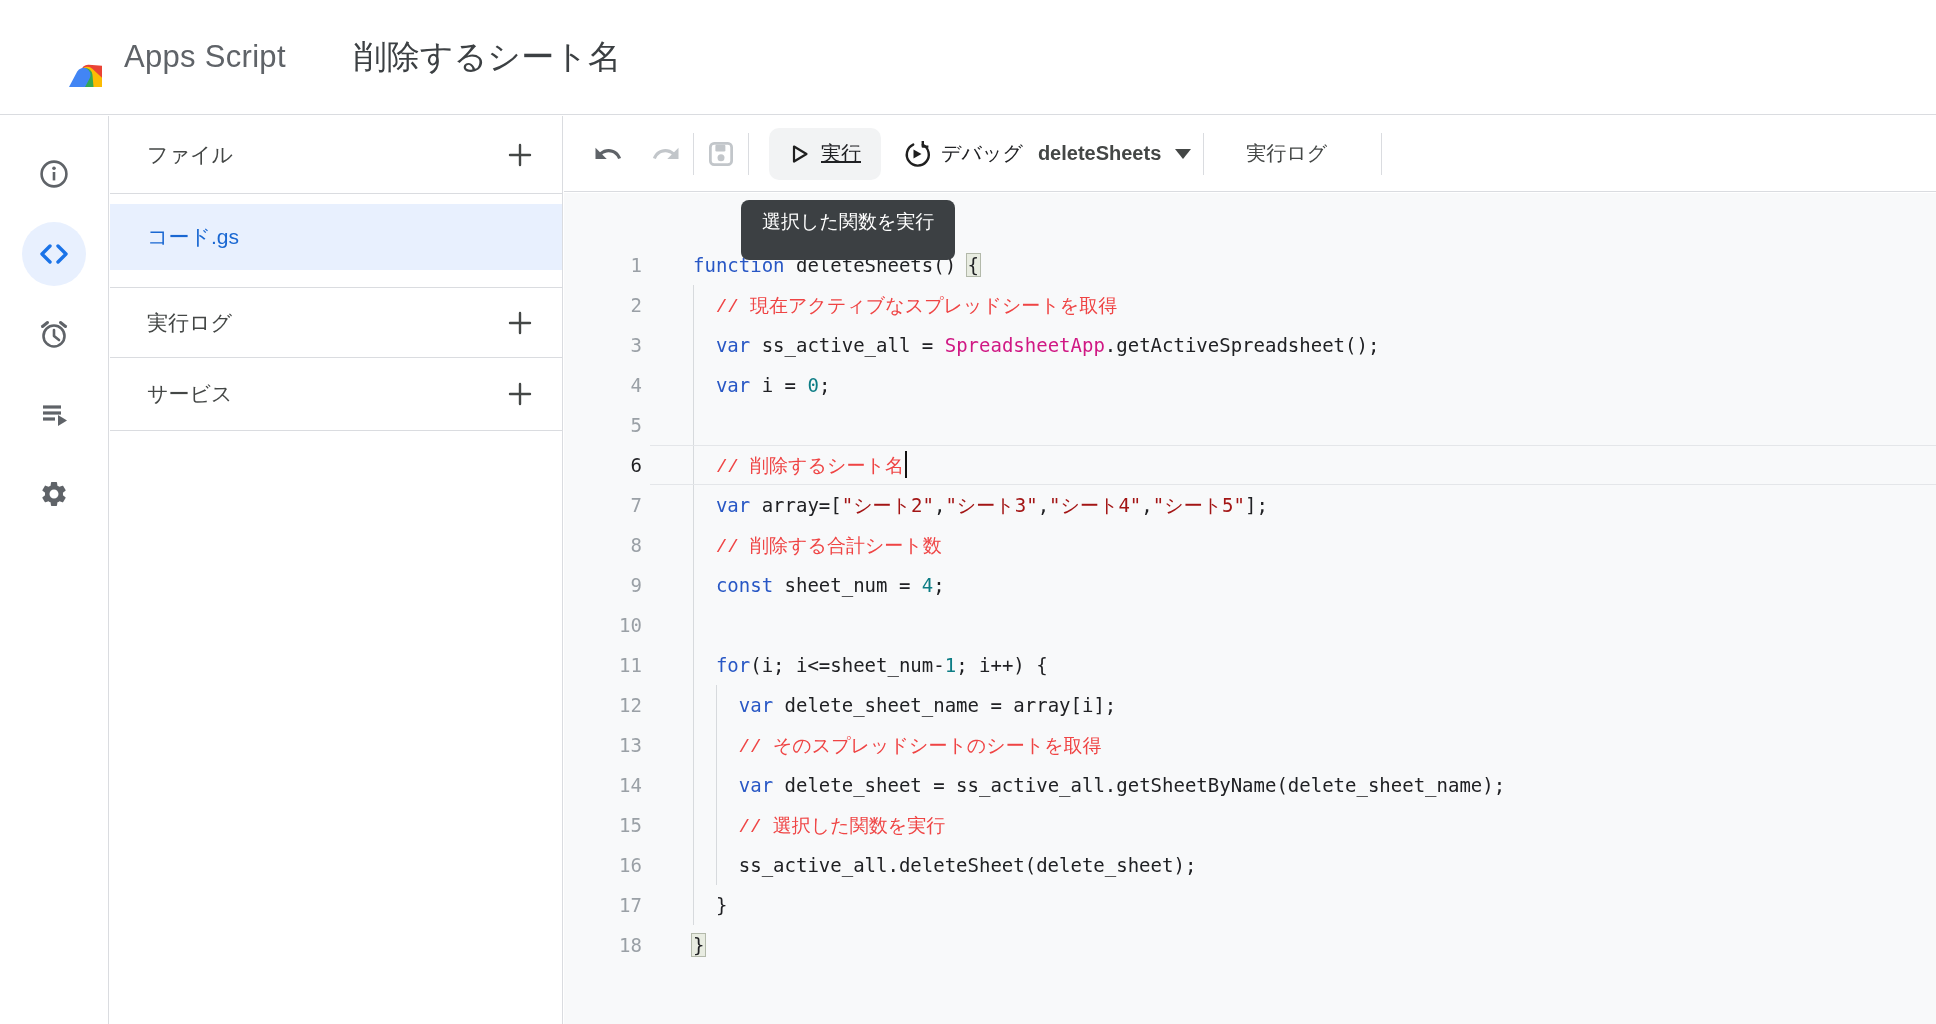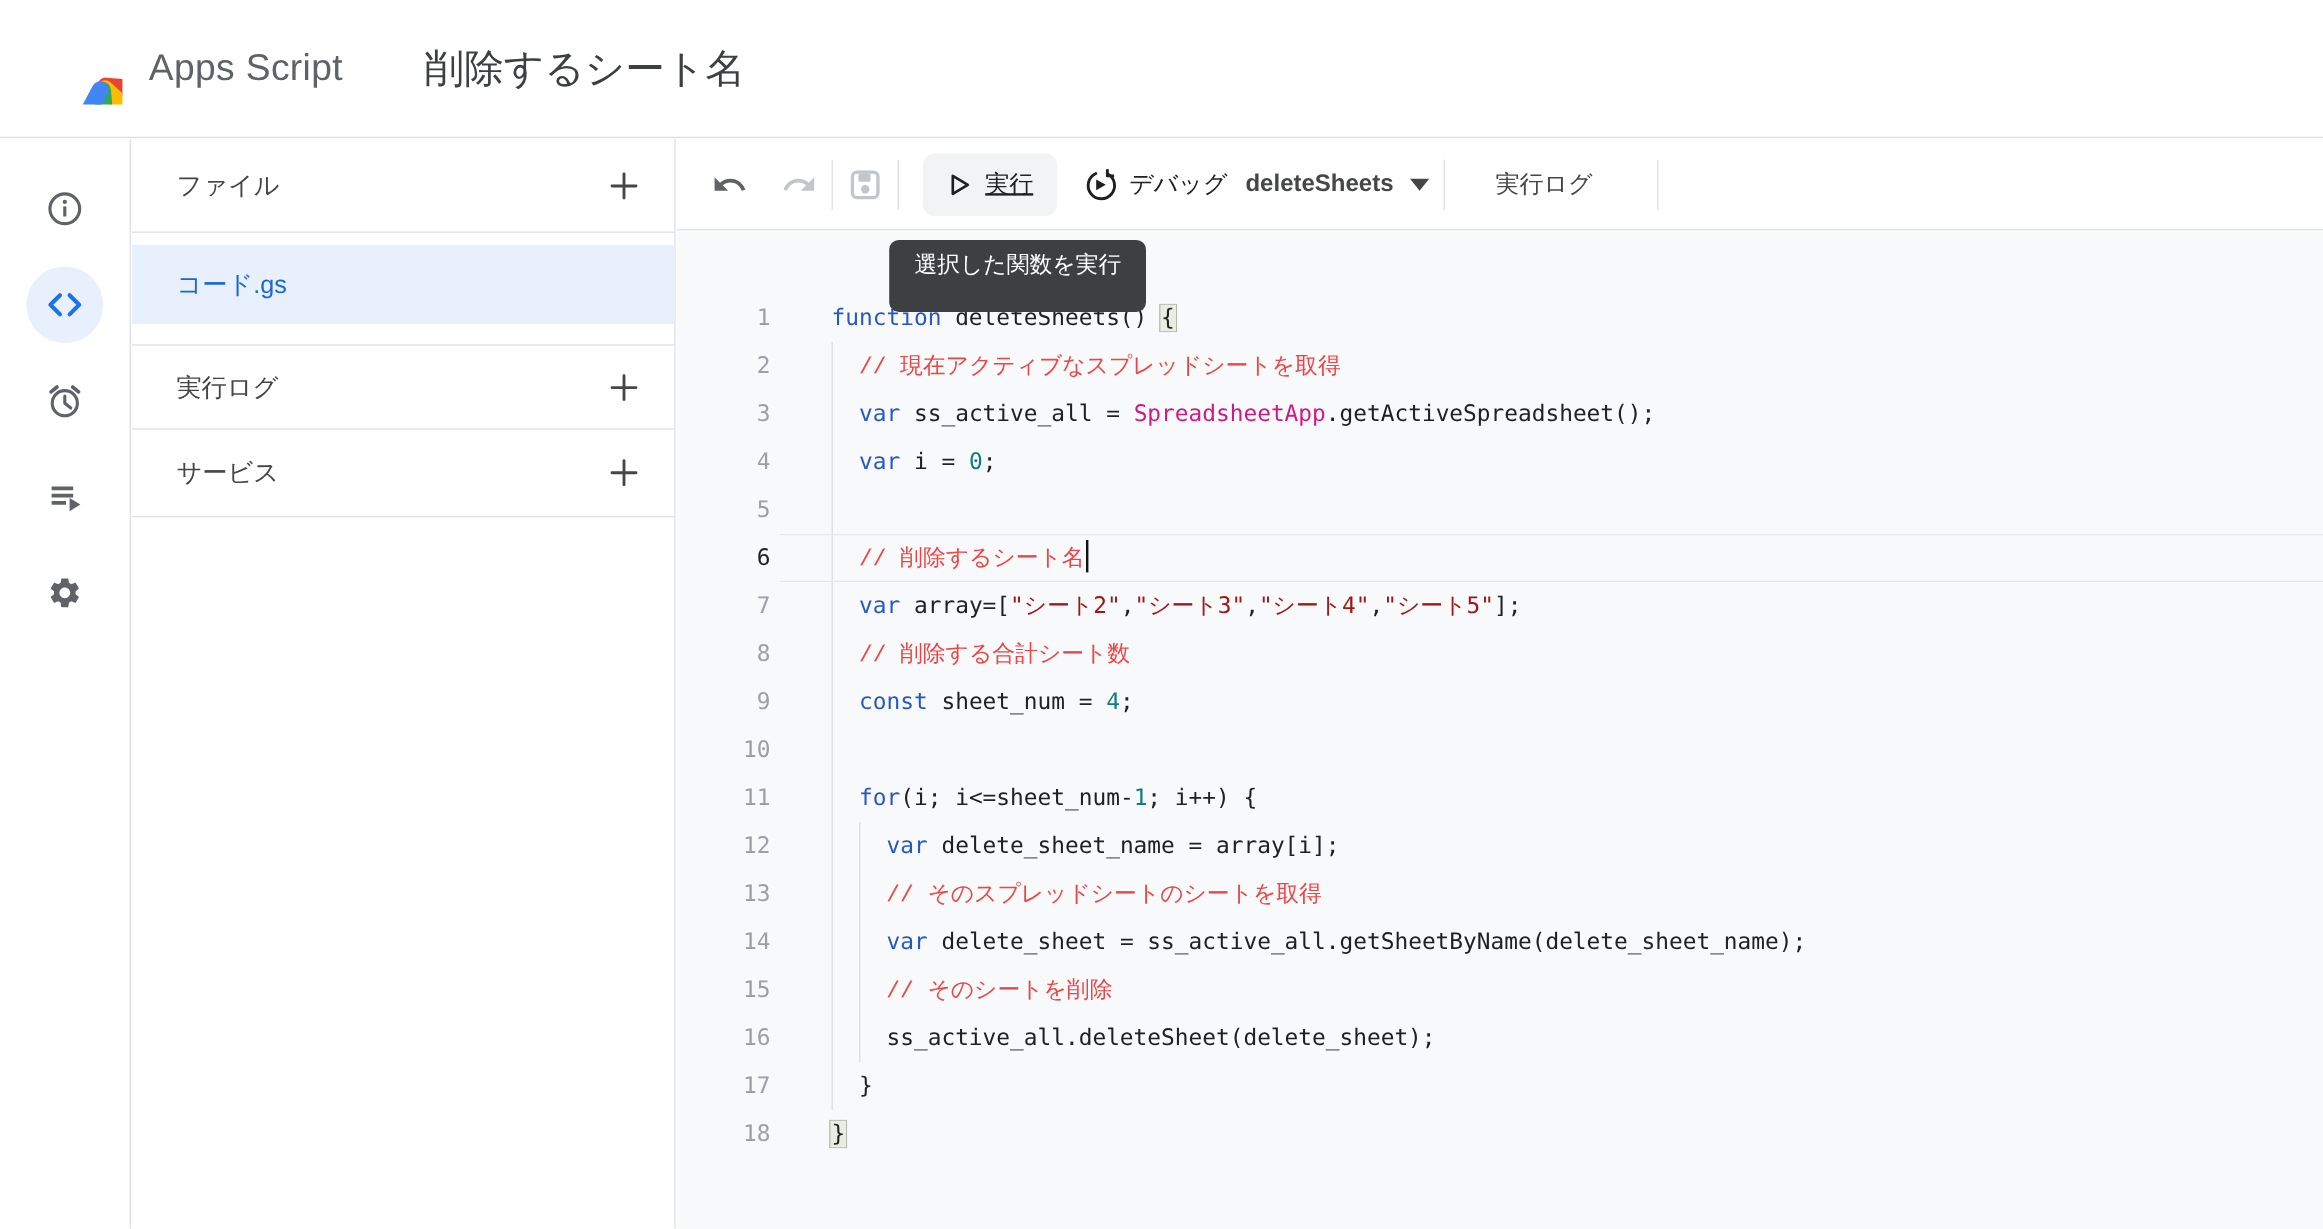--- a/index.html
+++ b/index.html
@@ -222,20 +222,20 @@
         <div class="code-line"><span class="gutter-num">5</span><span class="line-text"></span></div>
         <div class="code-line current"><span class="gutter-num active">6</span><span class="line-text"><span class="tk-plain">  </span><span class="tk-comment">// 削除するシート名</span><span class="text-caret"></span></span></div>
         <div class="code-line"><span class="gutter-num">7</span><span class="line-text"><span class="tk-plain">  </span><span class="tk-kw">var</span><span class="tk-plain"> array=[</span><span class="tk-str">"シート2"</span><span class="tk-plain">,</span><span class="tk-str">"シート3"</span><span class="tk-plain">,</span><span class="tk-str">"シート4"</span><span class="tk-plain">,</span><span class="tk-str">"シート5"</span><span class="tk-plain">];</span></span></div>
         <div class="code-line"><span class="gutter-num">8</span><span class="line-text"><span class="tk-comment">  // 削除する合計シート数</span></span></div>
         <div class="code-line"><span class="gutter-num">9</span><span class="line-text"><span class="tk-plain">  </span><span class="tk-kw">const</span><span class="tk-plain"> sheet_num = </span><span class="tk-num">4</span><span class="tk-plain">;</span></span></div>
         <div class="code-line"><span class="gutter-num">10</span><span class="line-text"></span></div>
         <div class="code-line"><span class="gutter-num">11</span><span class="line-text"><span class="tk-plain">  </span><span class="tk-kw">for</span><span class="tk-plain">(i; i&lt;=sheet_num-</span><span class="tk-num">1</span><span class="tk-plain">; i++) {</span></span></div>
         <div class="code-line"><span class="gutter-num">12</span><span class="line-text"><span class="tk-plain">    </span><span class="tk-kw">var</span><span class="tk-plain"> delete_sheet_name = array[i];</span></span></div>
         <div class="code-line"><span class="gutter-num">13</span><span class="line-text"><span class="tk-comment">    // そのスプレッドシートのシートを取得</span></span></div>
         <div class="code-line"><span class="gutter-num">14</span><span class="line-text"><span class="tk-plain">    </span><span class="tk-kw">var</span><span class="tk-plain"> delete_sheet = ss_active_all.getSheetByName(delete_sheet_name);</span></span></div>
-        <div class="code-line"><span class="gutter-num">15</span><span class="line-text"><span class="tk-comment">    // そのシートを削除</span></span></div>
+        <div class="code-line"><span class="gutter-num">15</span><span class="line-text"><span class="tk-comment">    // 選択した関数を実行</span></span></div>
         <div class="code-line"><span class="gutter-num">16</span><span class="line-text"><span class="tk-plain">    ss_active_all.deleteSheet(delete_sheet);</span></span></div>
         <div class="code-line"><span class="gutter-num">17</span><span class="line-text"><span class="tk-plain">  }</span></span></div>
         <div class="code-line"><span class="gutter-num">18</span><span class="line-text"><span class="tk-bracket">}</span></span></div>
       </div>
   </div>
 
 </div>
 
 </body></html>

